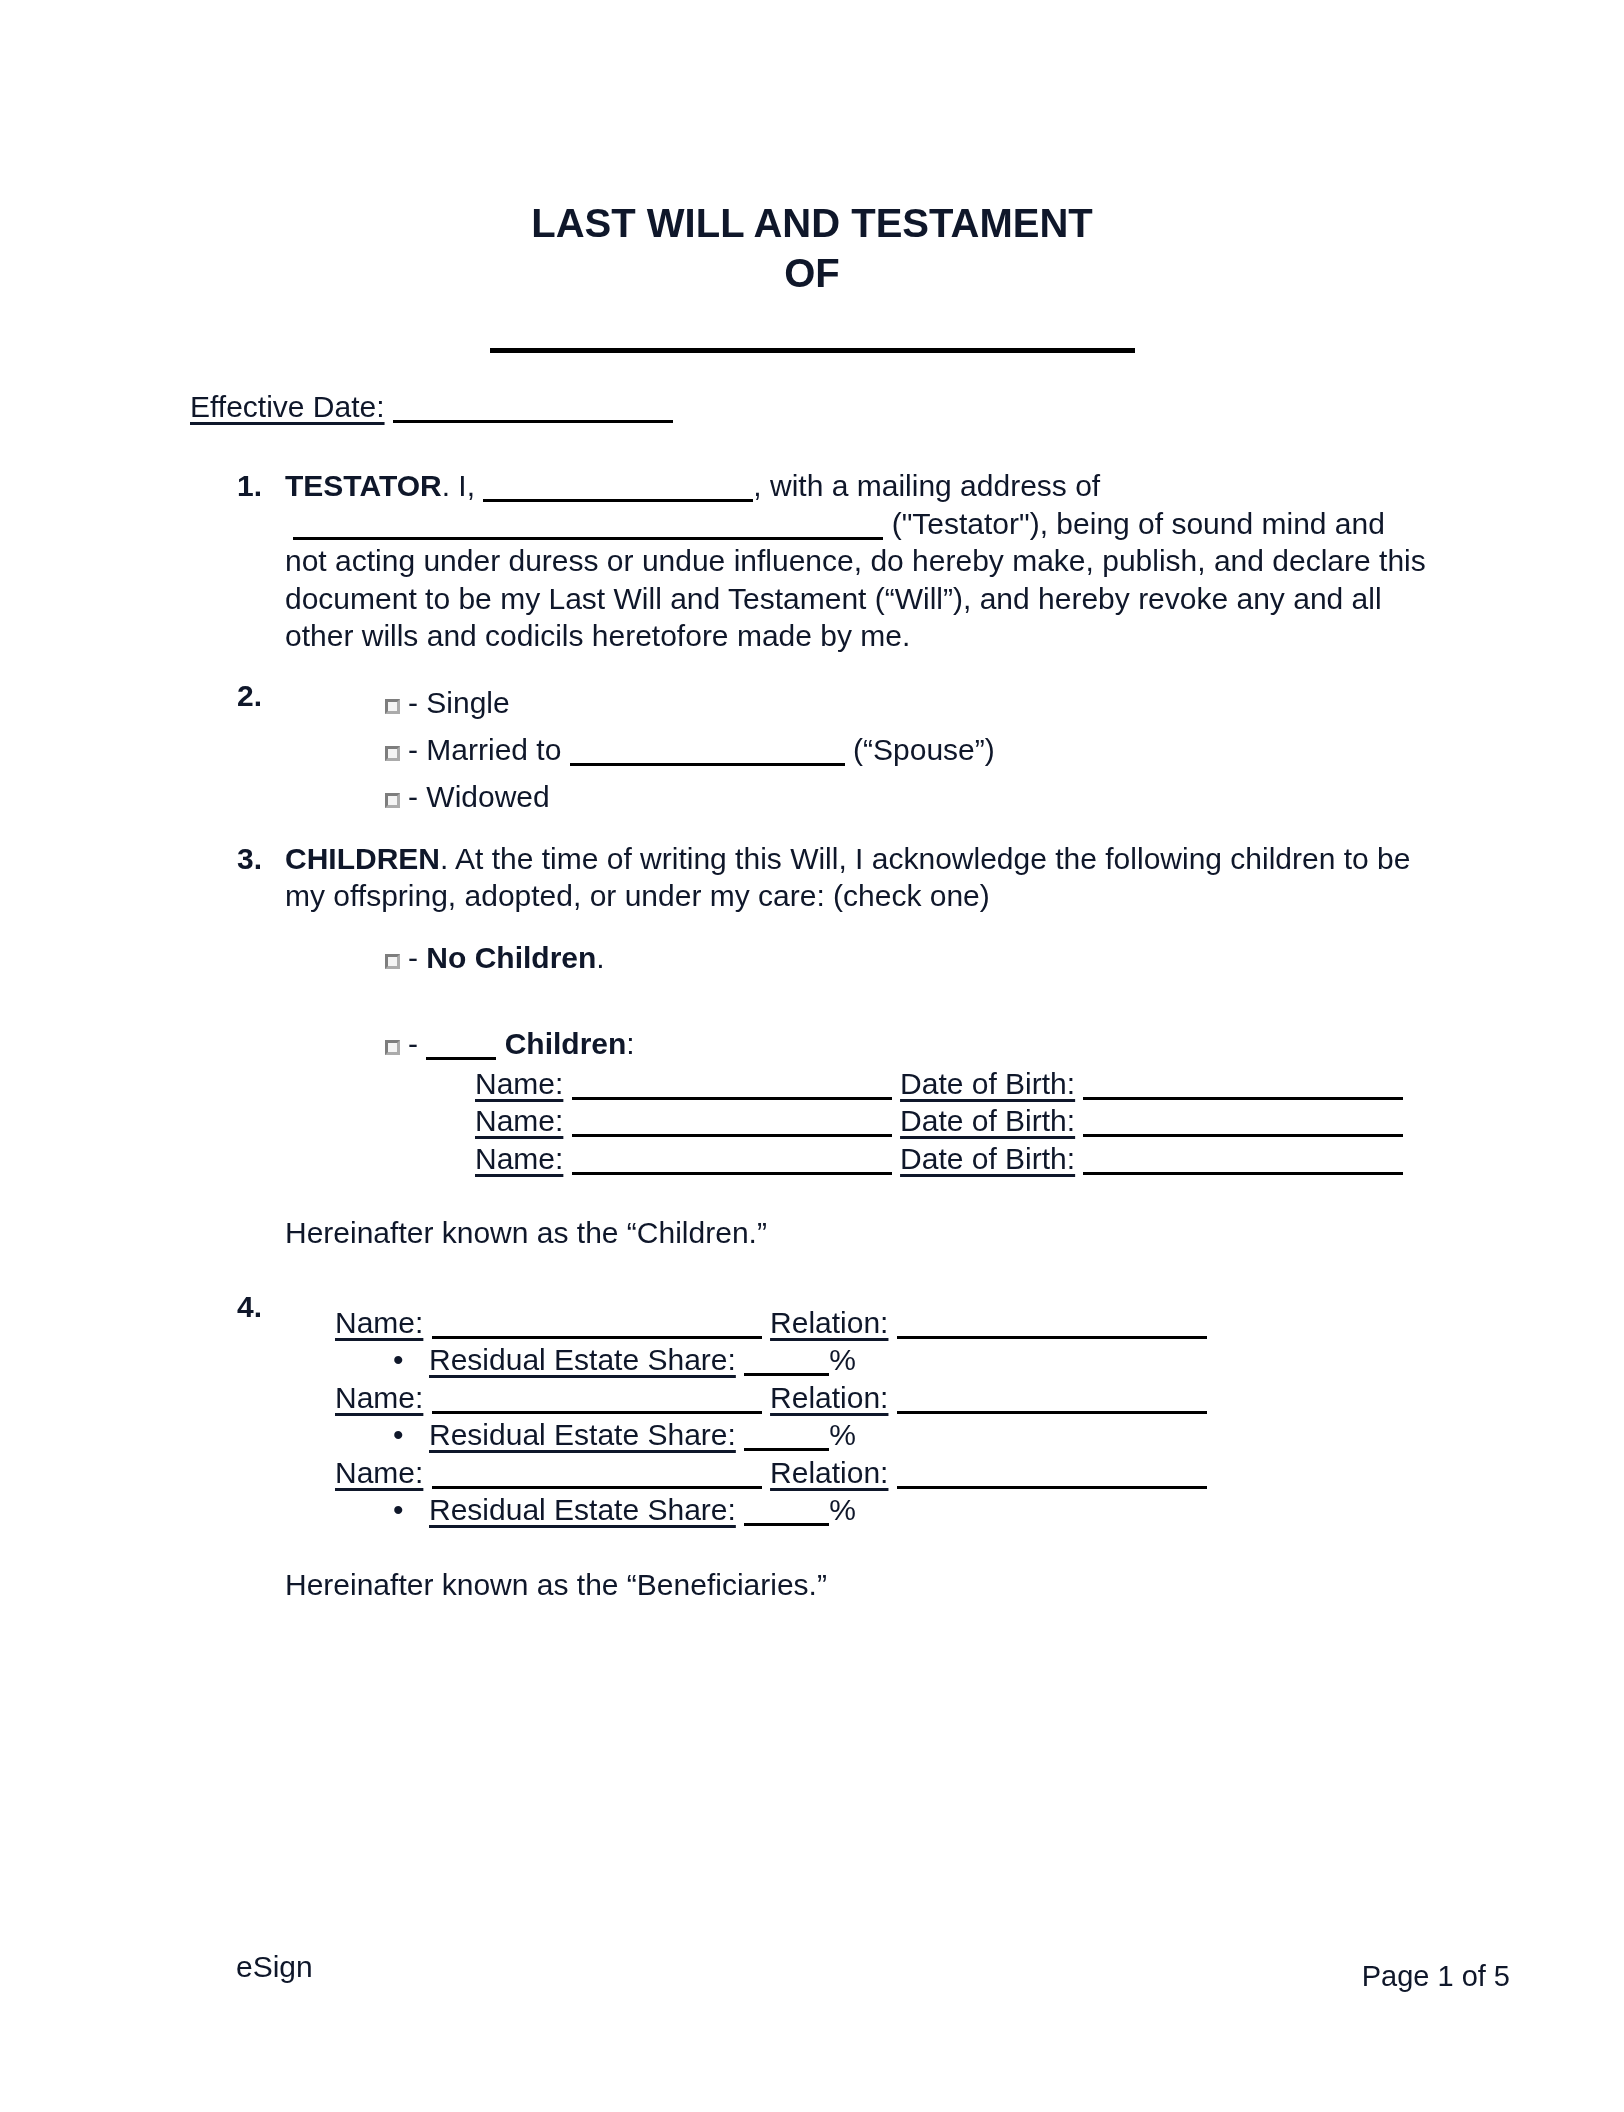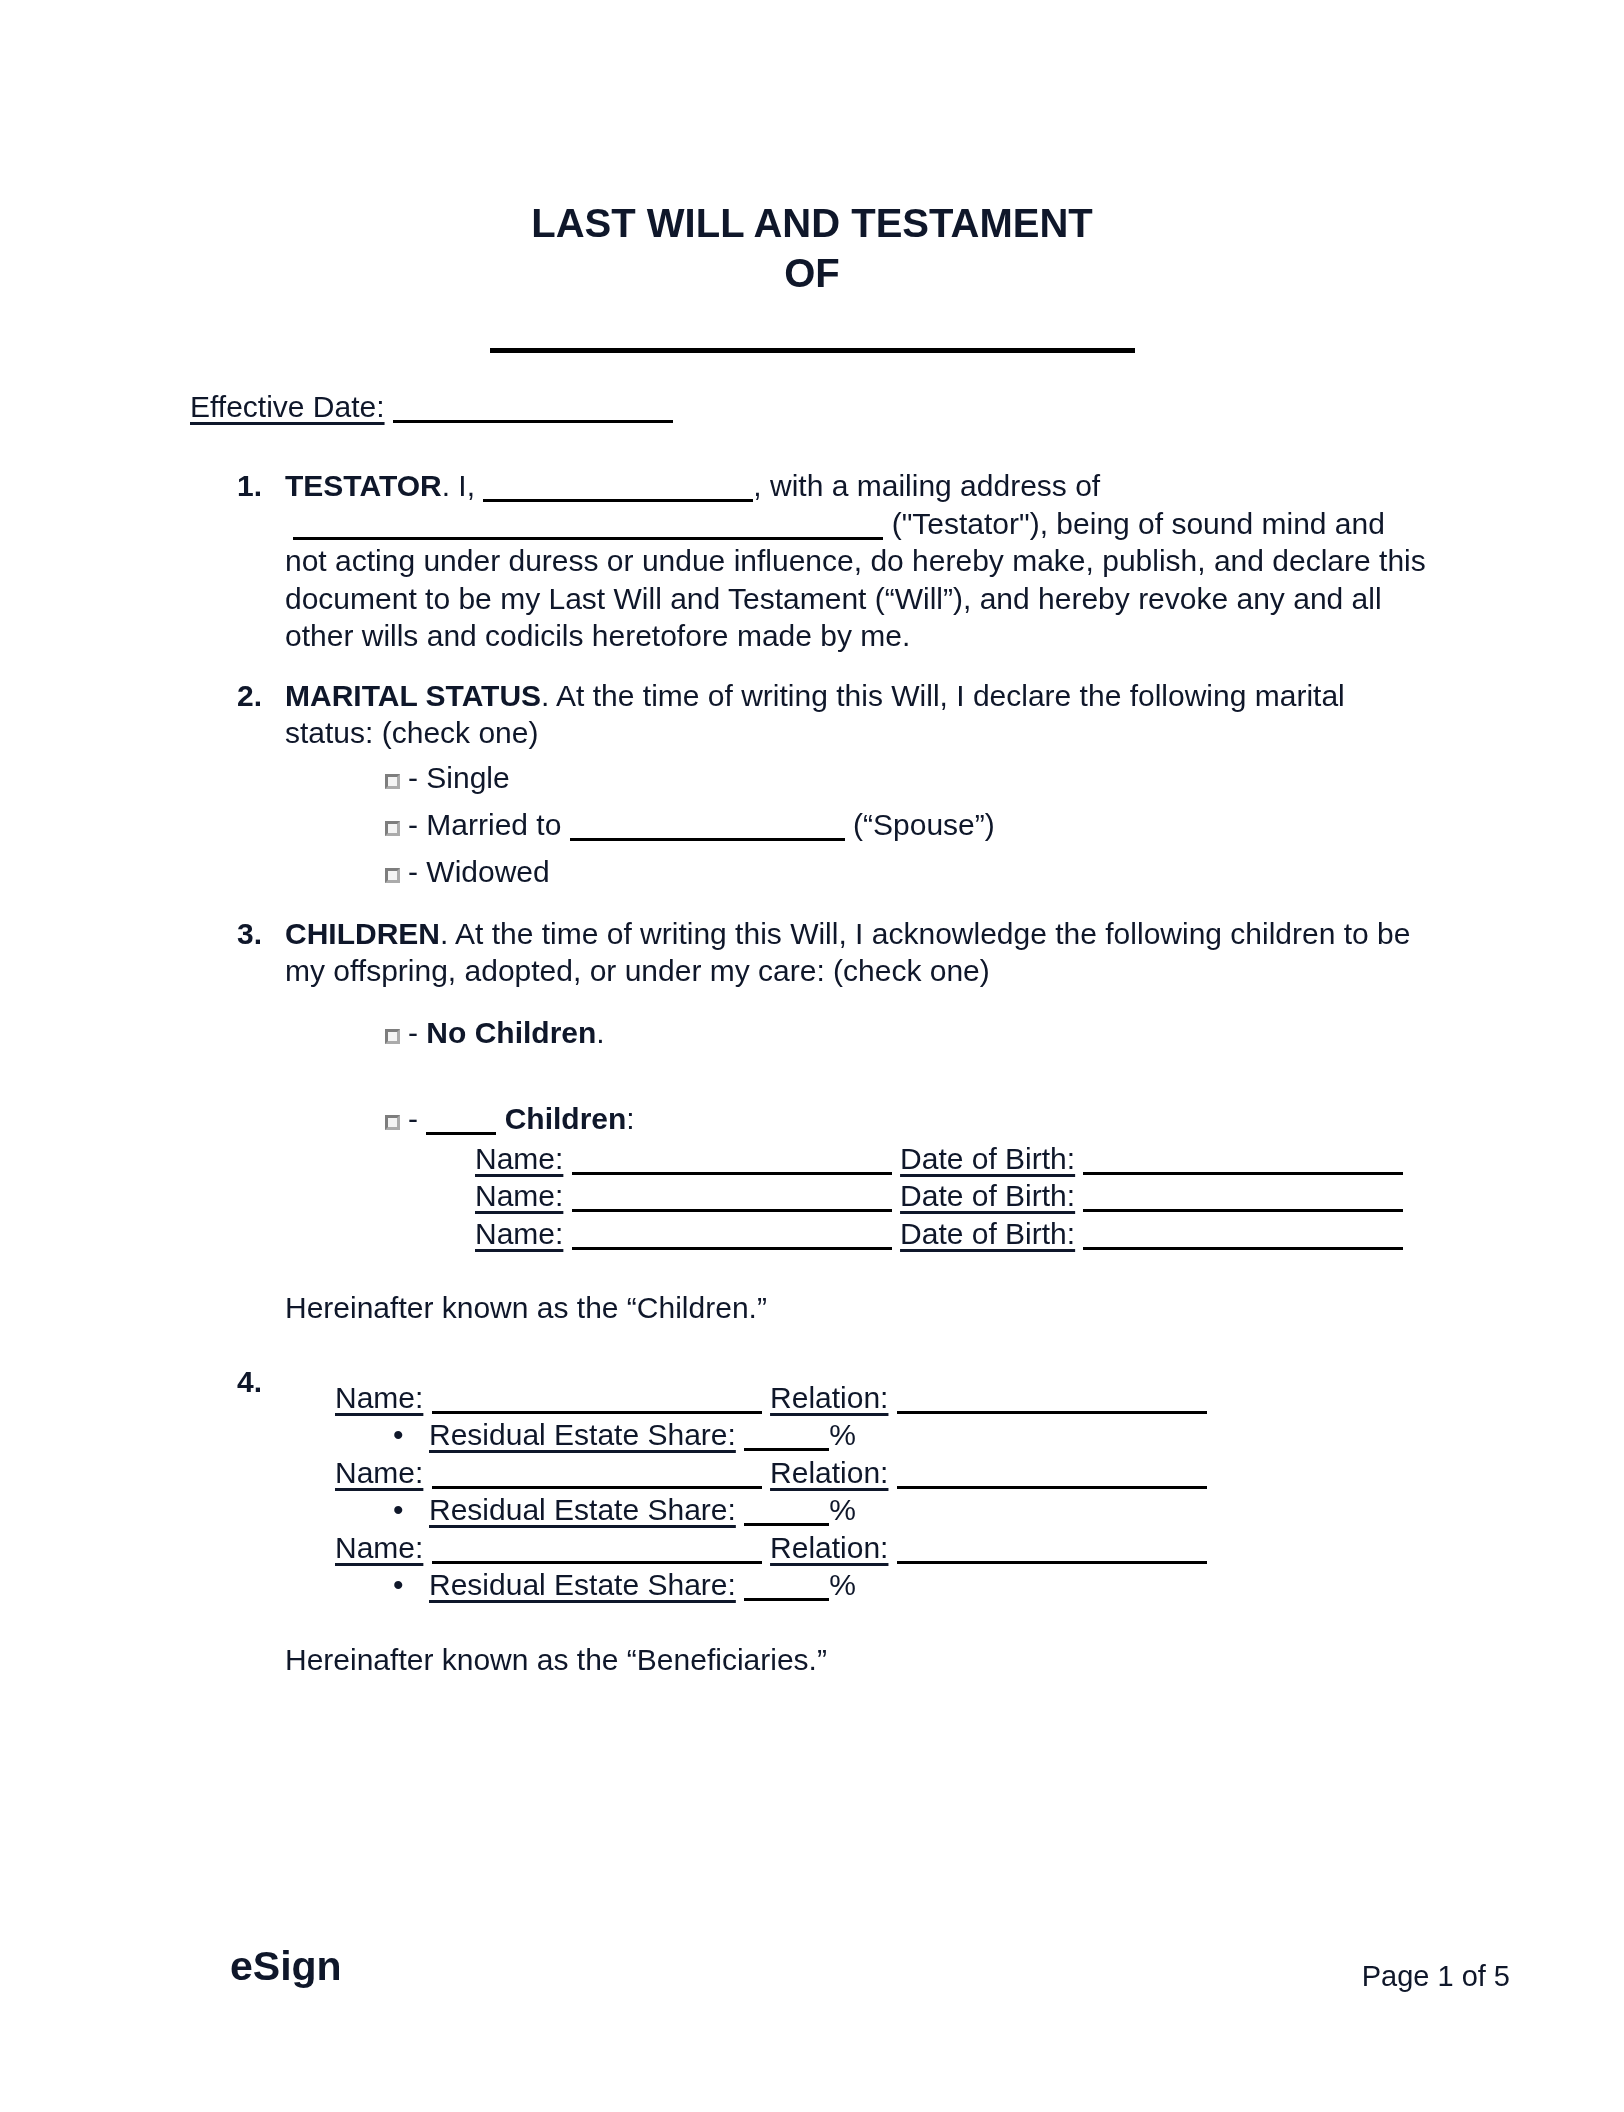--- a/index.html
+++ b/index.html
@@ -31,21 +31,21 @@
     background:#f4f4f4; margin-right:8px; vertical-align:-1px;
   }
   .kids-gap1 { margin-top:22px; }
   .kids-gap2 { margin-top:44px; }
   .fill-row { margin-left:190px; white-space:nowrap; }
   .ben-row { margin-left:50px; white-space:nowrap; }
   .share-row { margin-left:100px; white-space:nowrap; }
   .bullet { display:inline-block; width:44px; text-align:left; padding-left:8px; }
   .hereinafter { margin-top:37px; margin-left:95px; }
   .ben-list { margin-top:16px; }
-  .footer-brand { position:absolute; left:230px; top:1948px; font-size:41px; font-weight:bold; }
+  .footer-brand { position:absolute; left:236px; top:1948px; font-size:30px; font-weight:normal; }
   .footer-page { position:absolute; right:114px; top:1958px; font-size:29px; }
   .sp { white-space:pre; }
 </style>
 </head>
 <body>
 
 <div class="page">
 
   <div class="doc-header">
     <div class="doc-title">LAST WILL AND TESTAMENT</div>
@@ -62,21 +62,20 @@
   <div class="section" style="margin-top:42px">
     <div class="sec-num">1.</div>
     <div class="sec-body">
       <span class="b">TESTATOR</span><span>. I,</span><span class="sp"> </span><span class="blank" style="width:270px"></span><span>, with a mailing address of</span><span class="sp"> </span><span class="blank" style="width:590px"></span><span> ("Testator"), being of sound mind and not acting under duress or undue influence, do hereby make, publish, and declare this document to be my Last Will and Testament (“Will”), and hereby revoke any and all other wills and codicils heretofore made by me.</span>
     </div>
   </div>
 
   <div class="section">
     <div class="sec-num">2.</div>
     <div class="sec-body">
-      <div><span class="b">MARITAL STATUS</span><span>. At the time of writing this Will, I declare the following marital status: (check one)</span></div>
       <div class="checkline">
         <span class="checkbox"></span><span>- Single</span>
       </div>
       <div class="checkline">
         <span class="checkbox"></span><span>- Married to</span><span class="sp"> </span><span class="blank" style="width:275px"></span><span class="sp"> </span><span>(“Spouse”)</span>
       </div>
       <div class="checkline">
         <span class="checkbox"></span><span>- Widowed</span>
       </div>
     </div>

